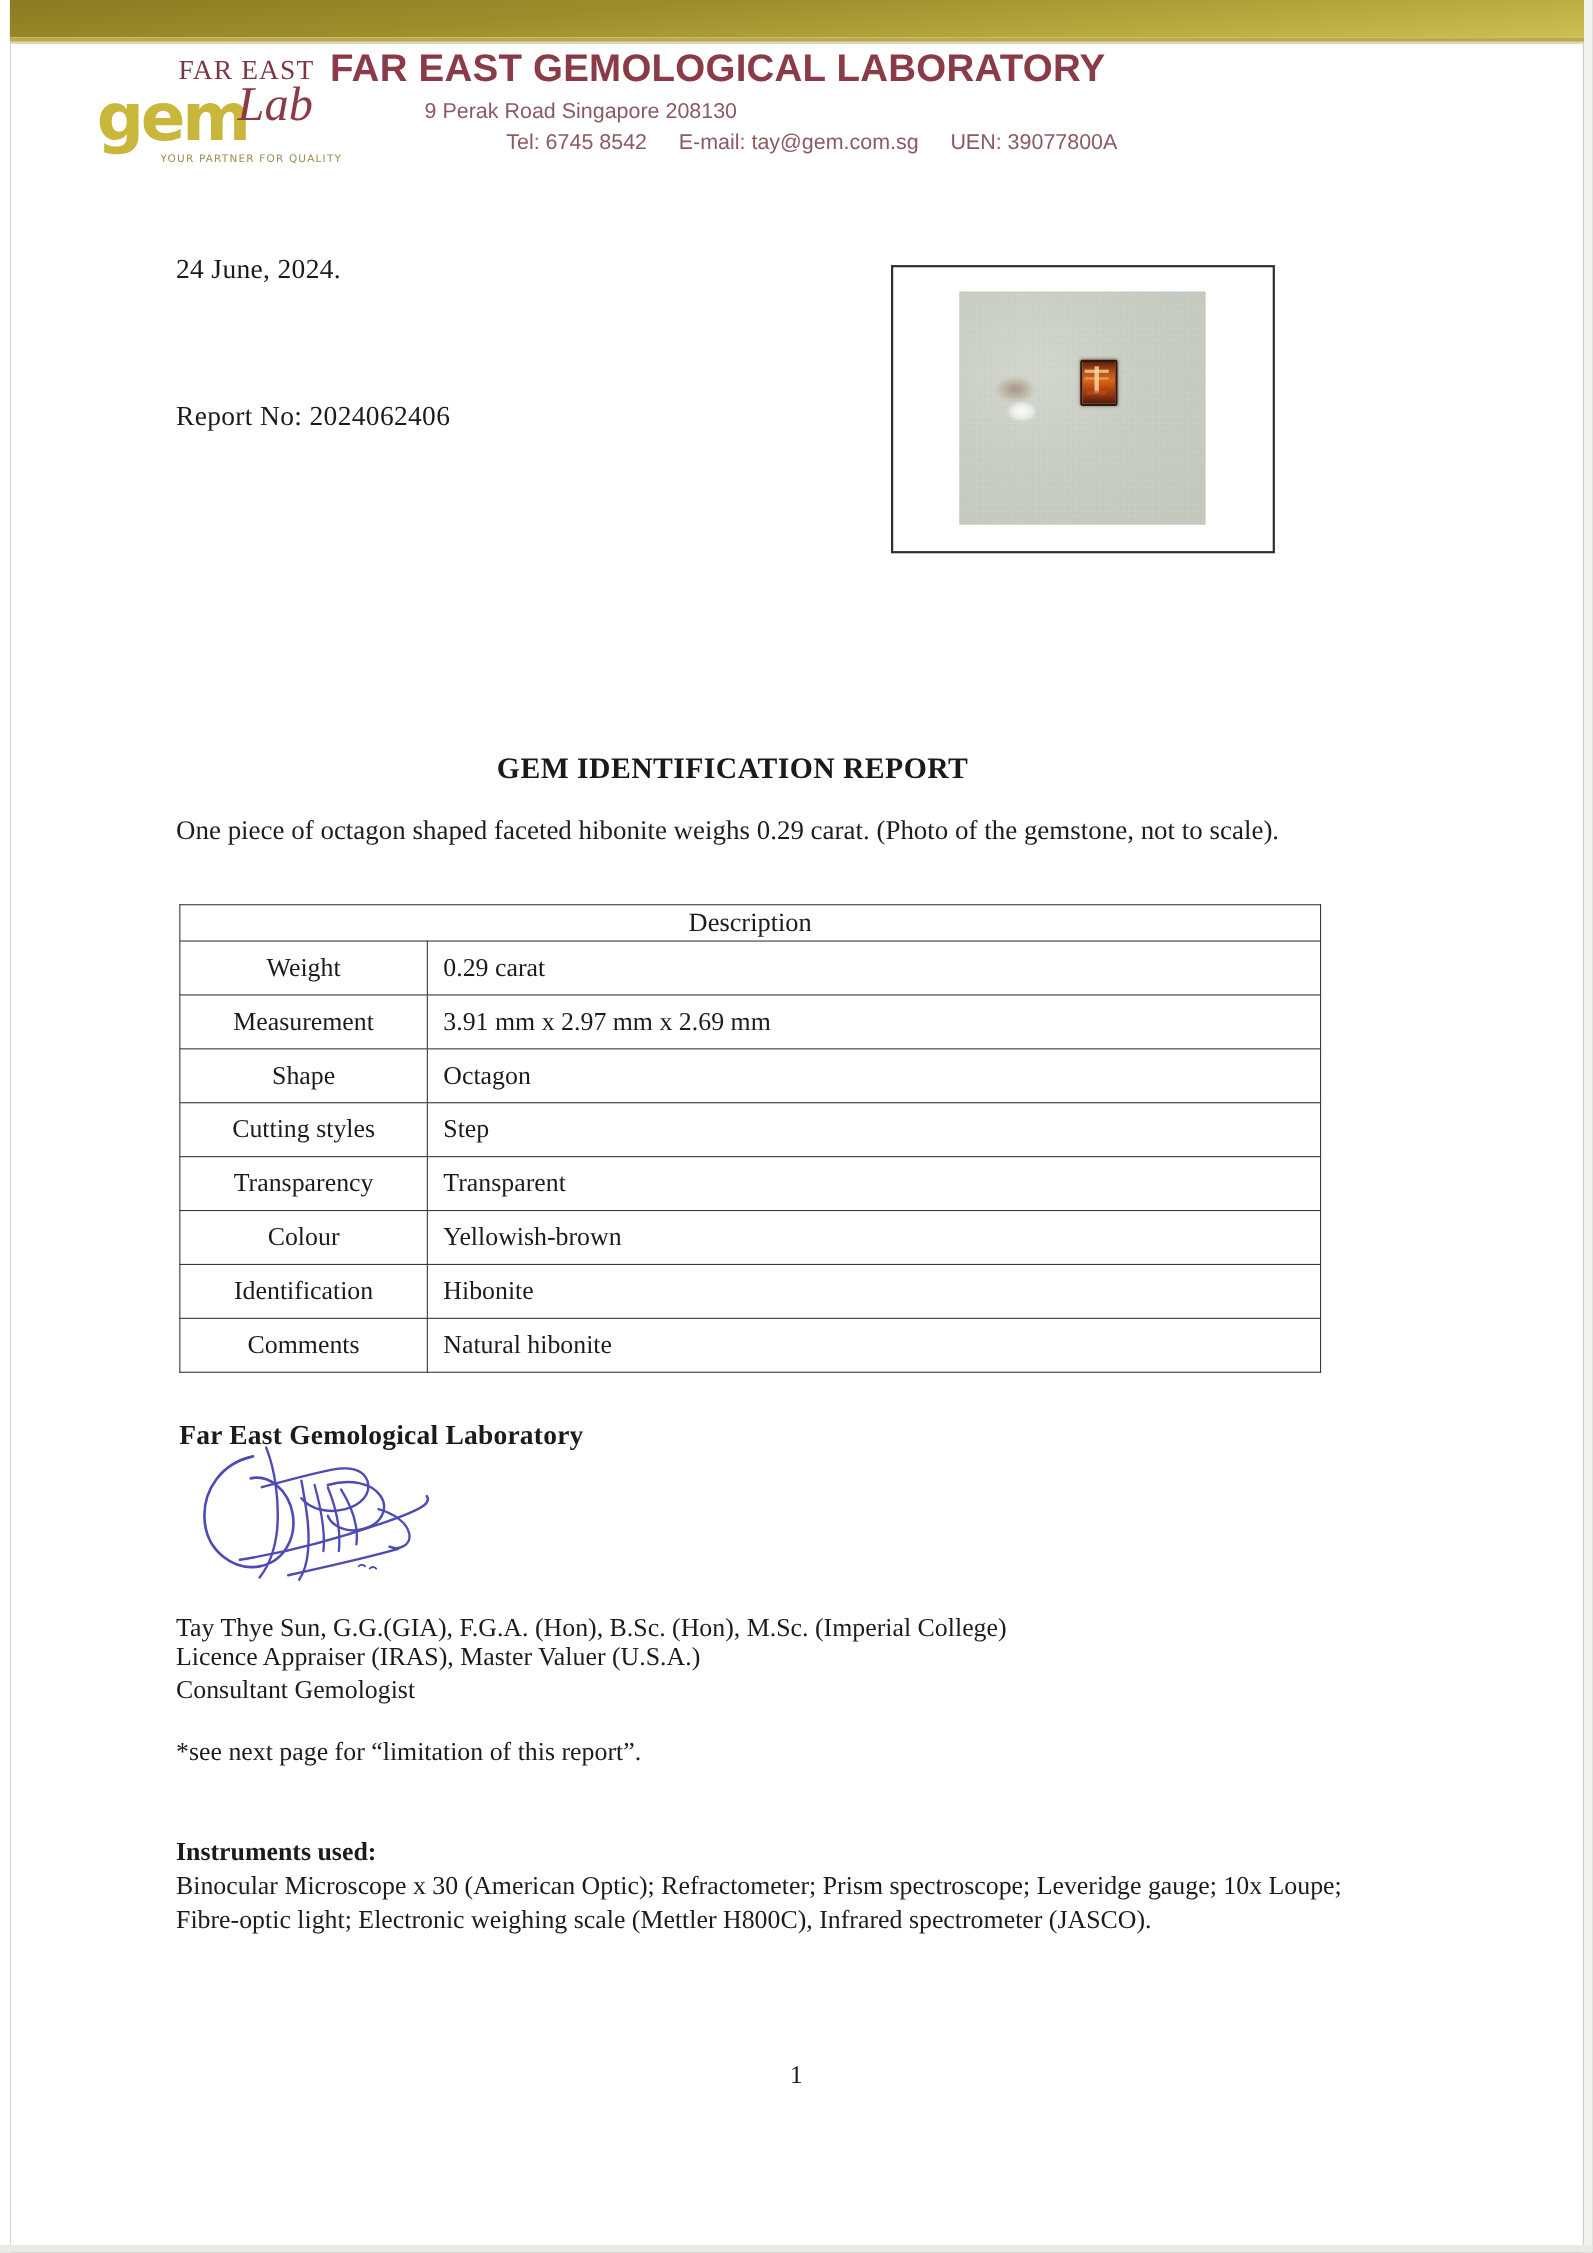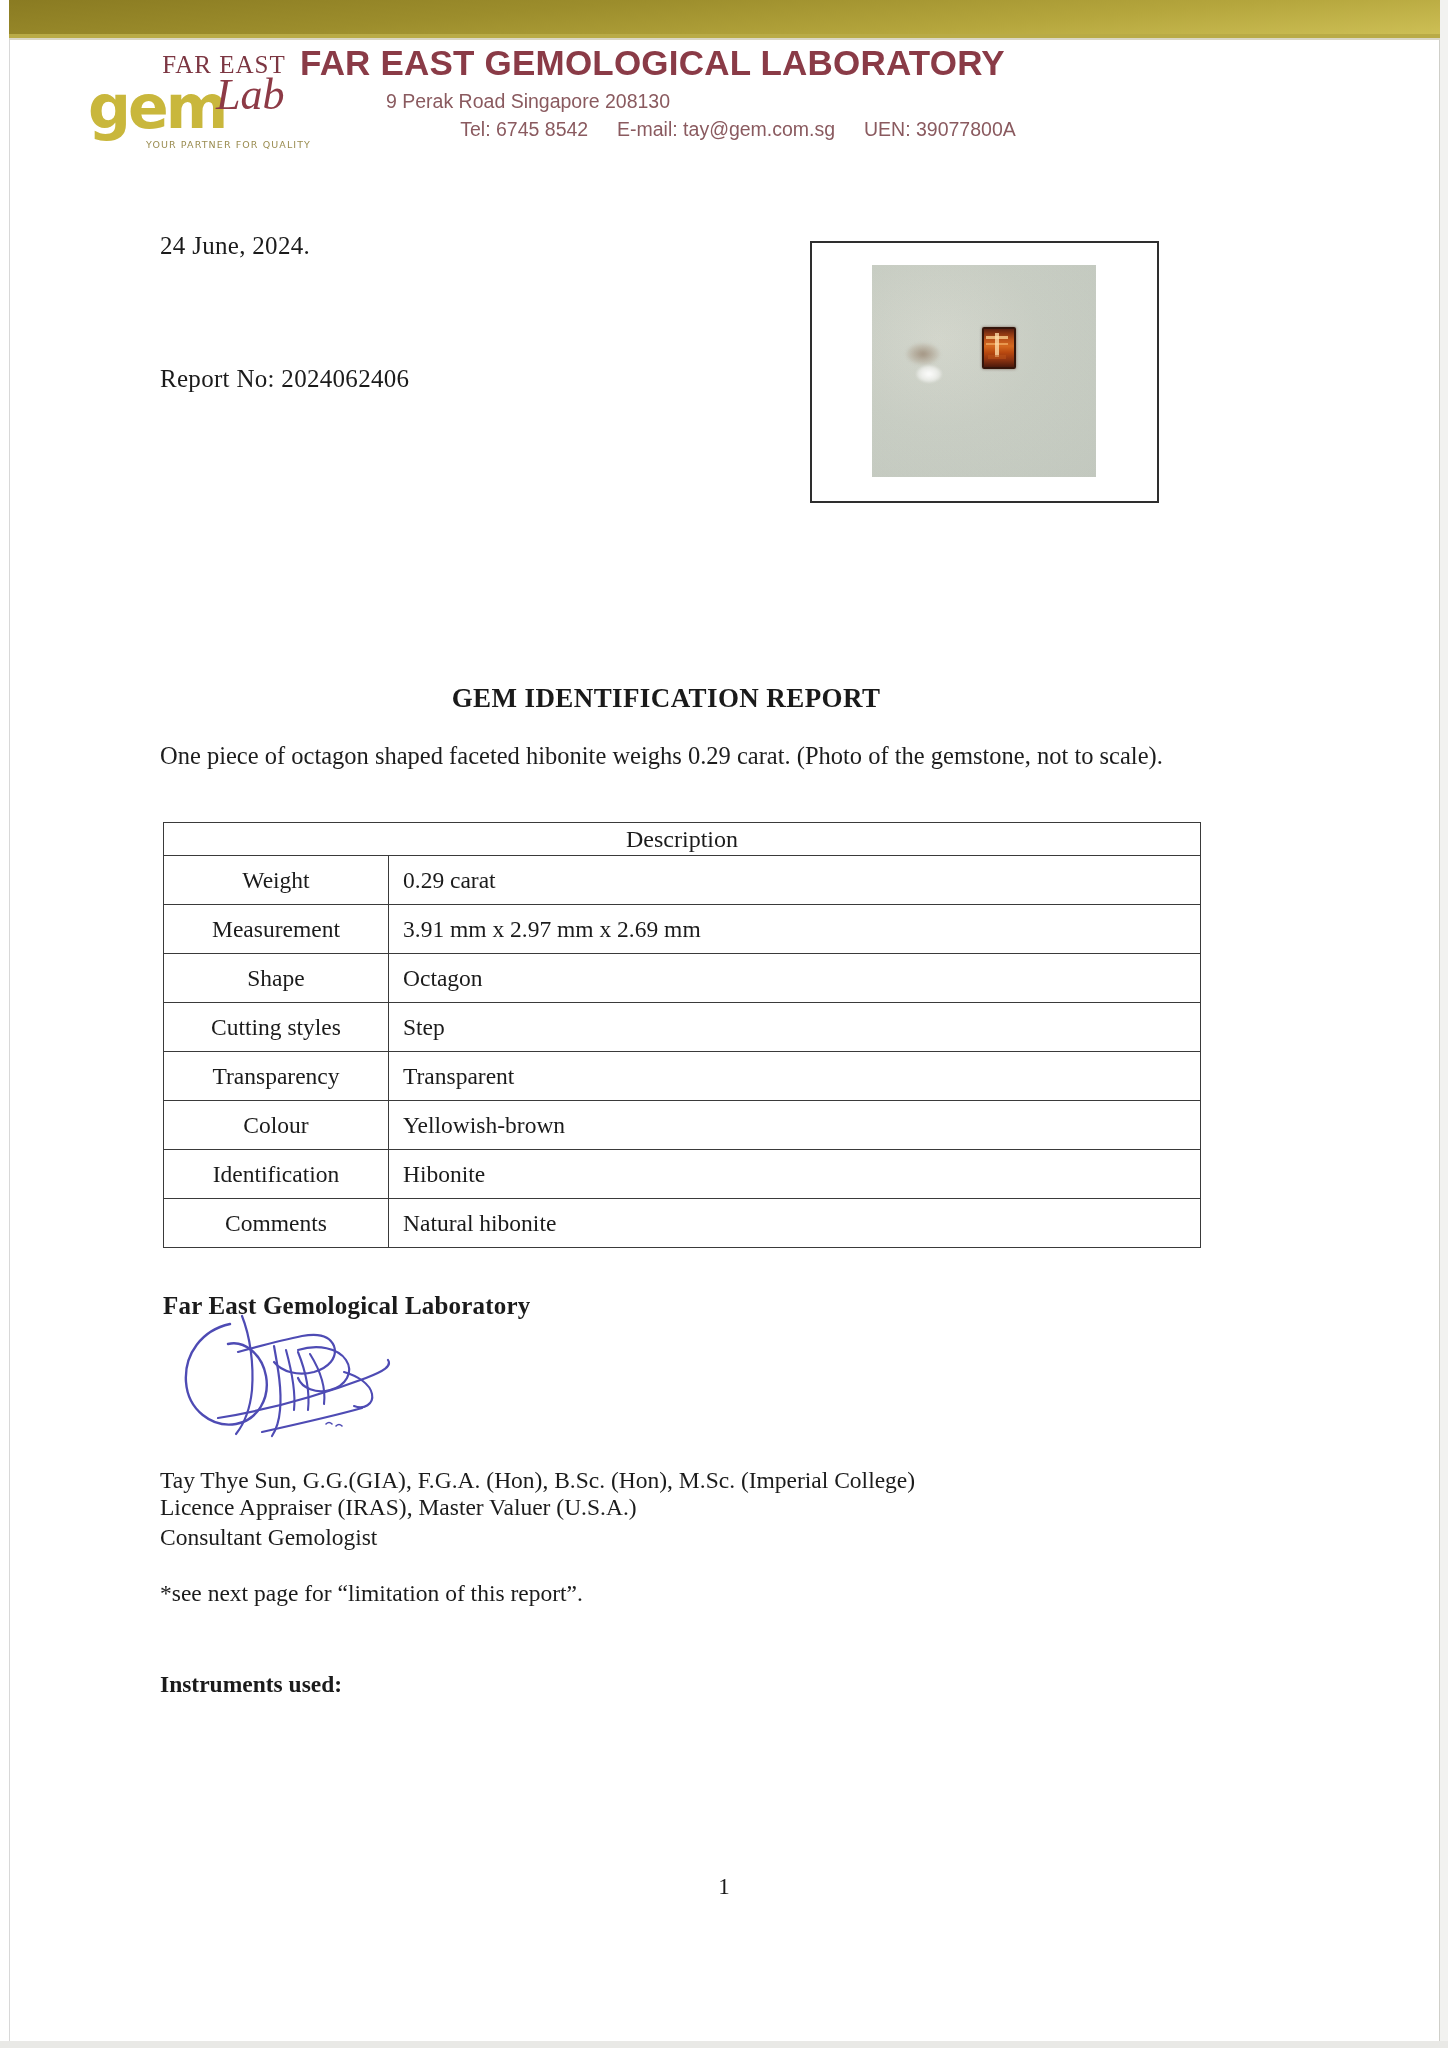--- a/index.html
+++ b/index.html
@@ -498,16 +498,17 @@
     </g>
   </svg>
 
   <div class="sig-name">Tay Thye Sun, G.G.(GIA), F.G.A. (Hon), B.Sc. (Hon), M.Sc. (Imperial College)</div>
   <div class="sig-line2">Licence Appraiser (IRAS), Master Valuer (U.S.A.)</div>
   <div class="sig-line3">Consultant Gemologist</div>
 
   <div class="note-limitation">*see next page for “limitation of this report”.</div>
 
   <div class="instr-heading">Instruments used:</div>
+  <div class="instr-body">Binocular Microscope x 30 (American Optic); Refractometer; Prism spectroscope; Leveridge gauge; 10x Loupe; Fibre-optic light; Electronic weighing scale (Mettler H800C), Infrared spectrometer (JASCO).</div>
 
   <div class="page-number">1</div>
 
 </div>
 
 </body></html>

